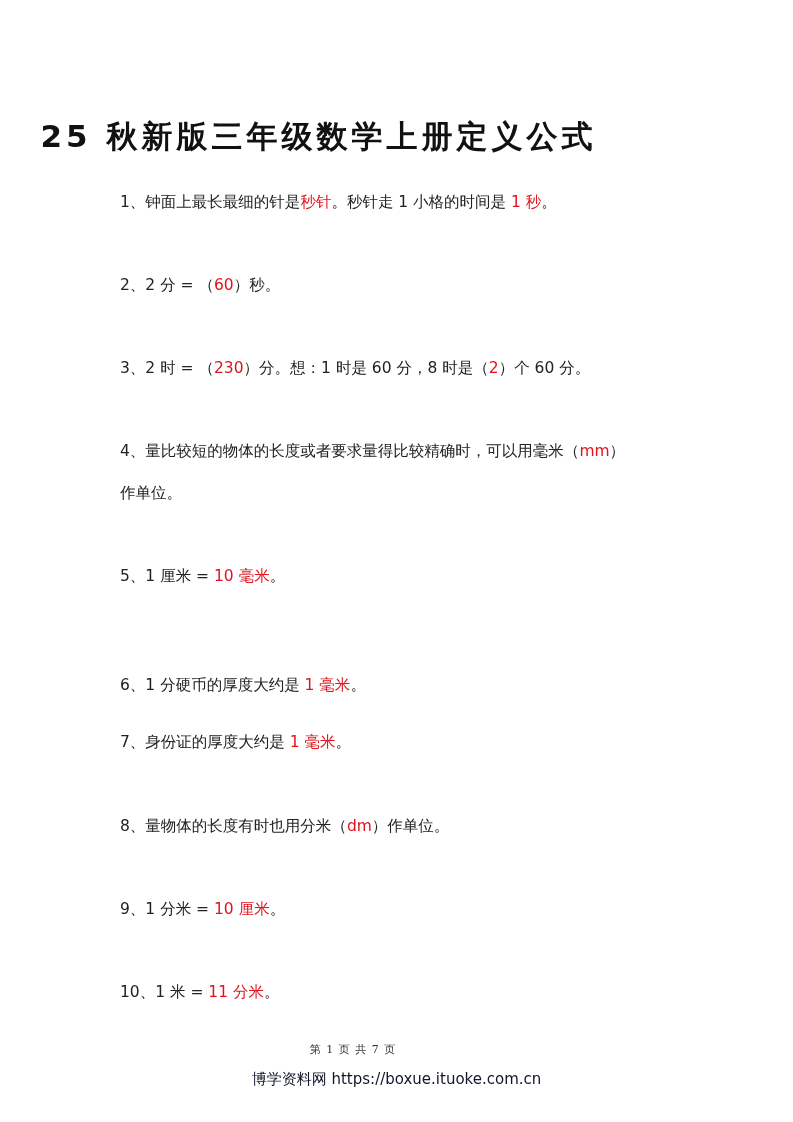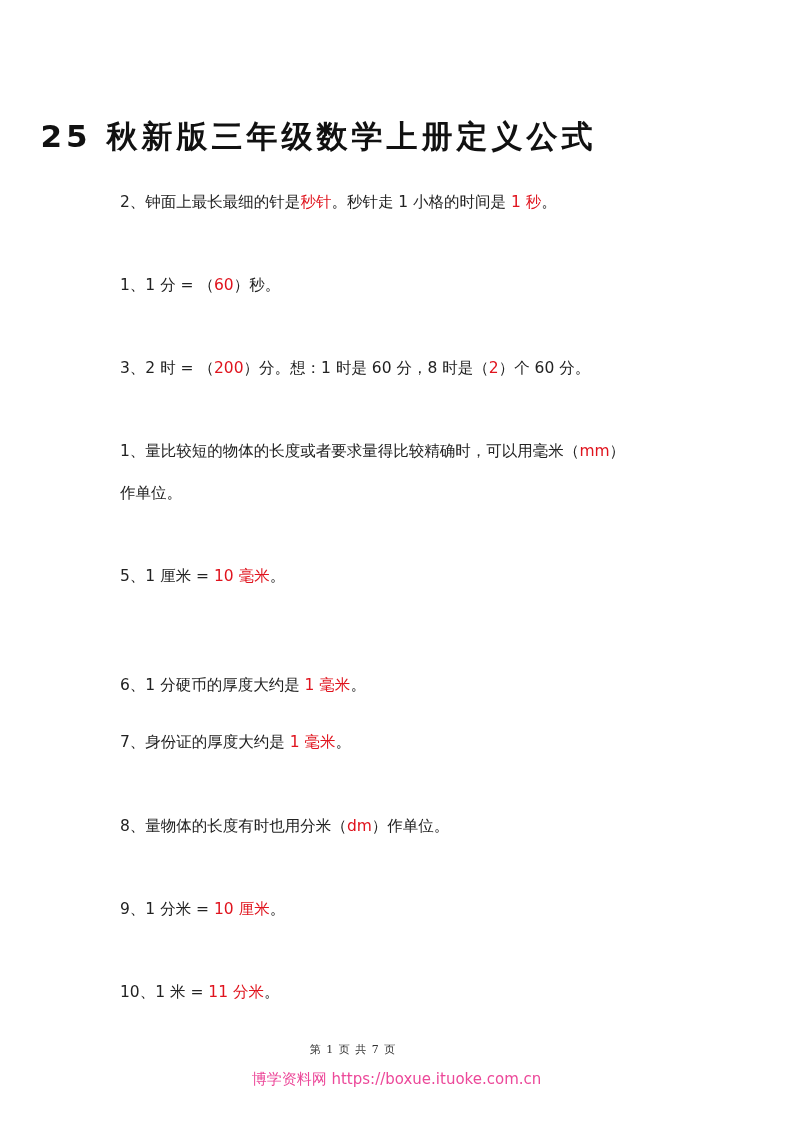--- a/index.html
+++ b/index.html
@@ -5,42 +5,42 @@
   html, body { margin: 0; padding: 0; background: #ffffff; }
   body { width: 793px; height: 1122px; position: relative; overflow: hidden;
          font-family: "DejaVu Sans", "Liberation Sans", sans-serif; color: #222; }
   .title { position: absolute; left: 0; width: 637px; top: 116px; text-align: center;
            font-size: 31px; font-weight: bold; letter-spacing: 4px; color: #111; }
   .item { position: absolute; left: 120px; font-size: 15.5px; line-height: 20px; color: #222; white-space: nowrap; }
   .hl { color: #e0141e; font-weight: normal; }
   .pagenum { position: absolute; left: 0; width: 706px; top: 1042px; text-align: center;
              font-family: "DejaVu Serif", "Liberation Serif", serif; font-size: 11px; color: #333; letter-spacing: 1px; }
   .footer { position: absolute; left: 0; width: 793px; top: 1070px; text-align: center;
-            font-size: 15px; color: #ec4899; }
+            font-size: 15px; color: #0f172a; }
 </style>
 </head>
 <body>
 
 <div>
   <div class="title">25 秋新版三年级数学上册定义公式</div>
 
   <div class="item" style="top:192px">
-    <span>2、钟面上最长最细的针是</span><span class="hl">秒针</span><span>。秒针走 1 小格的时间是 </span><span class="hl">1 秒</span><span>。</span>
+    <span>1、钟面上最长最细的针是</span><span class="hl">秒针</span><span>。秒针走 1 小格的时间是 </span><span class="hl">1 秒</span><span>。</span>
   </div>
 
   <div class="item" style="top:275px">
-    <span>1、1 分 = （</span><span class="hl">60</span><span>）秒。</span>
+    <span>2、2 分 = （</span><span class="hl">60</span><span>）秒。</span>
   </div>
 
   <div class="item" style="top:358px">
-    <span>3、2 时 = （</span><span class="hl">200</span><span>）分。想：1 时是 60 分，8 时是（</span><span class="hl">2</span><span>）个 60 分。</span>
+    <span>3、2 时 = （</span><span class="hl">230</span><span>）分。想：1 时是 60 分，8 时是（</span><span class="hl">2</span><span>）个 60 分。</span>
   </div>
 
   <div class="item" style="top:441px">
-    <span>1、量比较短的物体的长度或者要求量得比较精确时，可以用毫米（</span><span class="hl">mm</span><span>）</span>
+    <span>4、量比较短的物体的长度或者要求量得比较精确时，可以用毫米（</span><span class="hl">mm</span><span>）</span>
   </div>
   <div class="item" style="top:483px">作单位。</div>
 
   <div class="item" style="top:566px">
     <span>5、1 厘米 = </span><span class="hl">10 毫米</span><span>。</span>
   </div>
 
   <div class="item" style="top:675px">
     <span>6、1 分硬币的厚度大约是 </span><span class="hl">1 毫米</span><span>。</span>
   </div>

